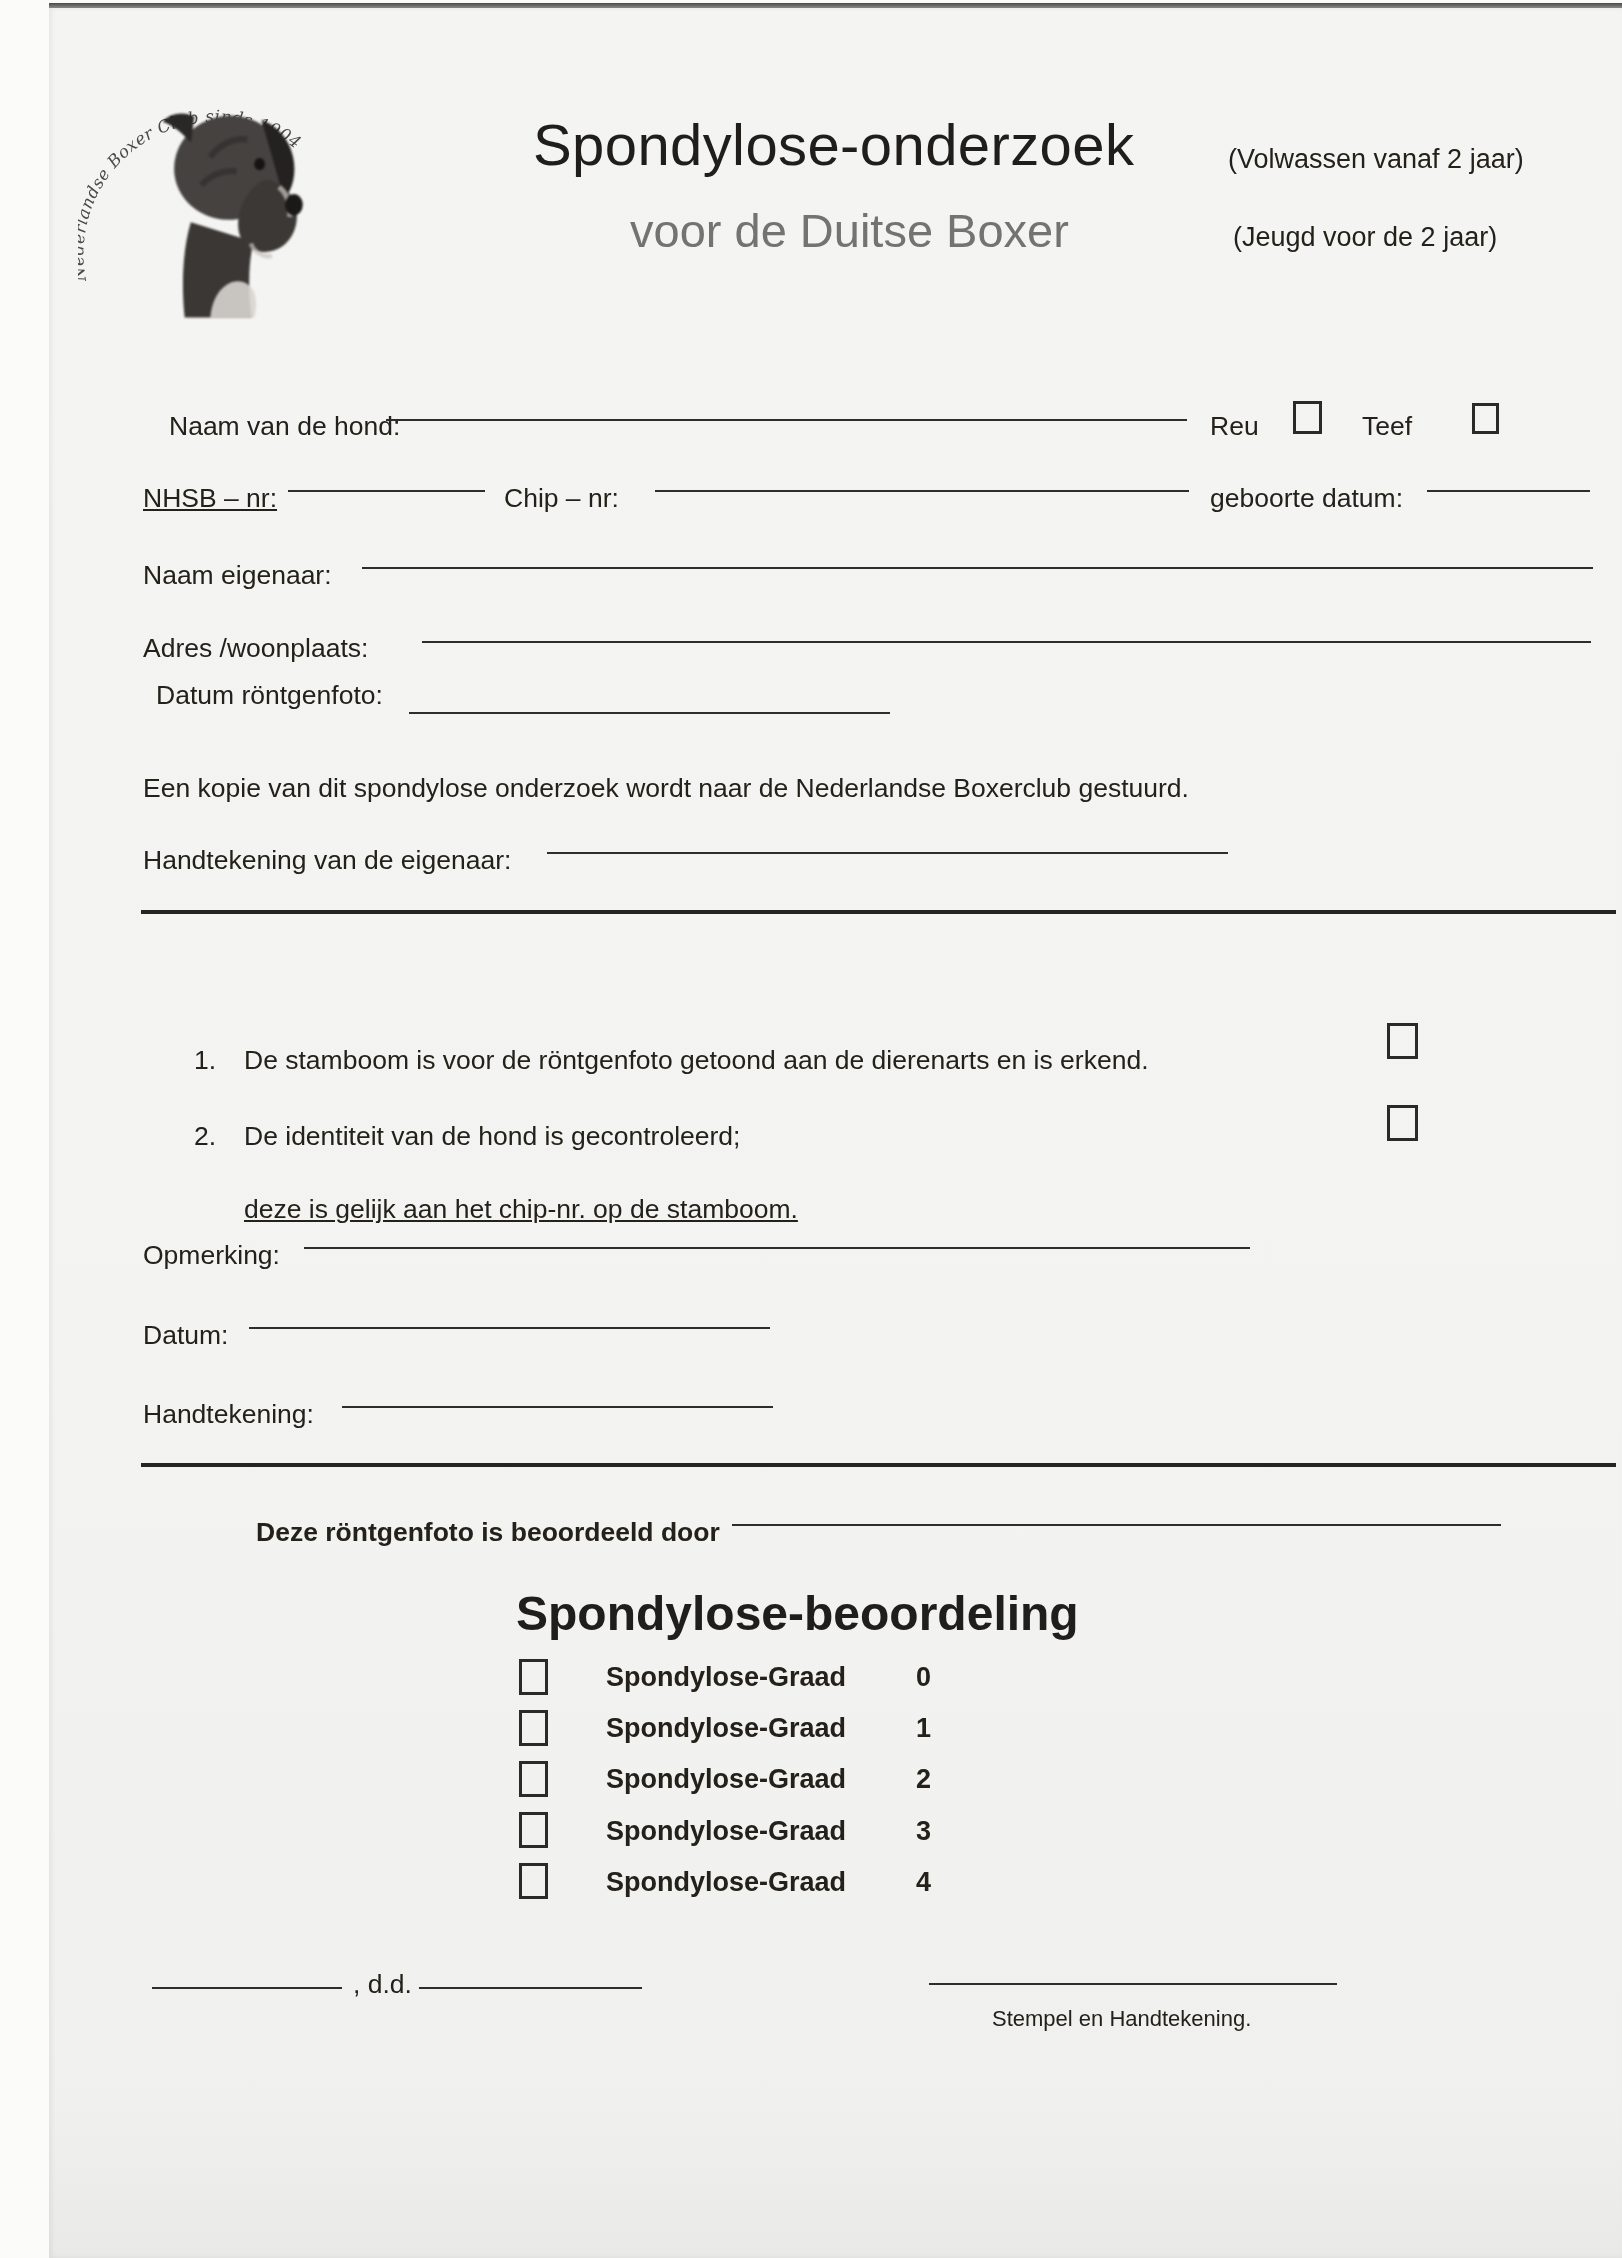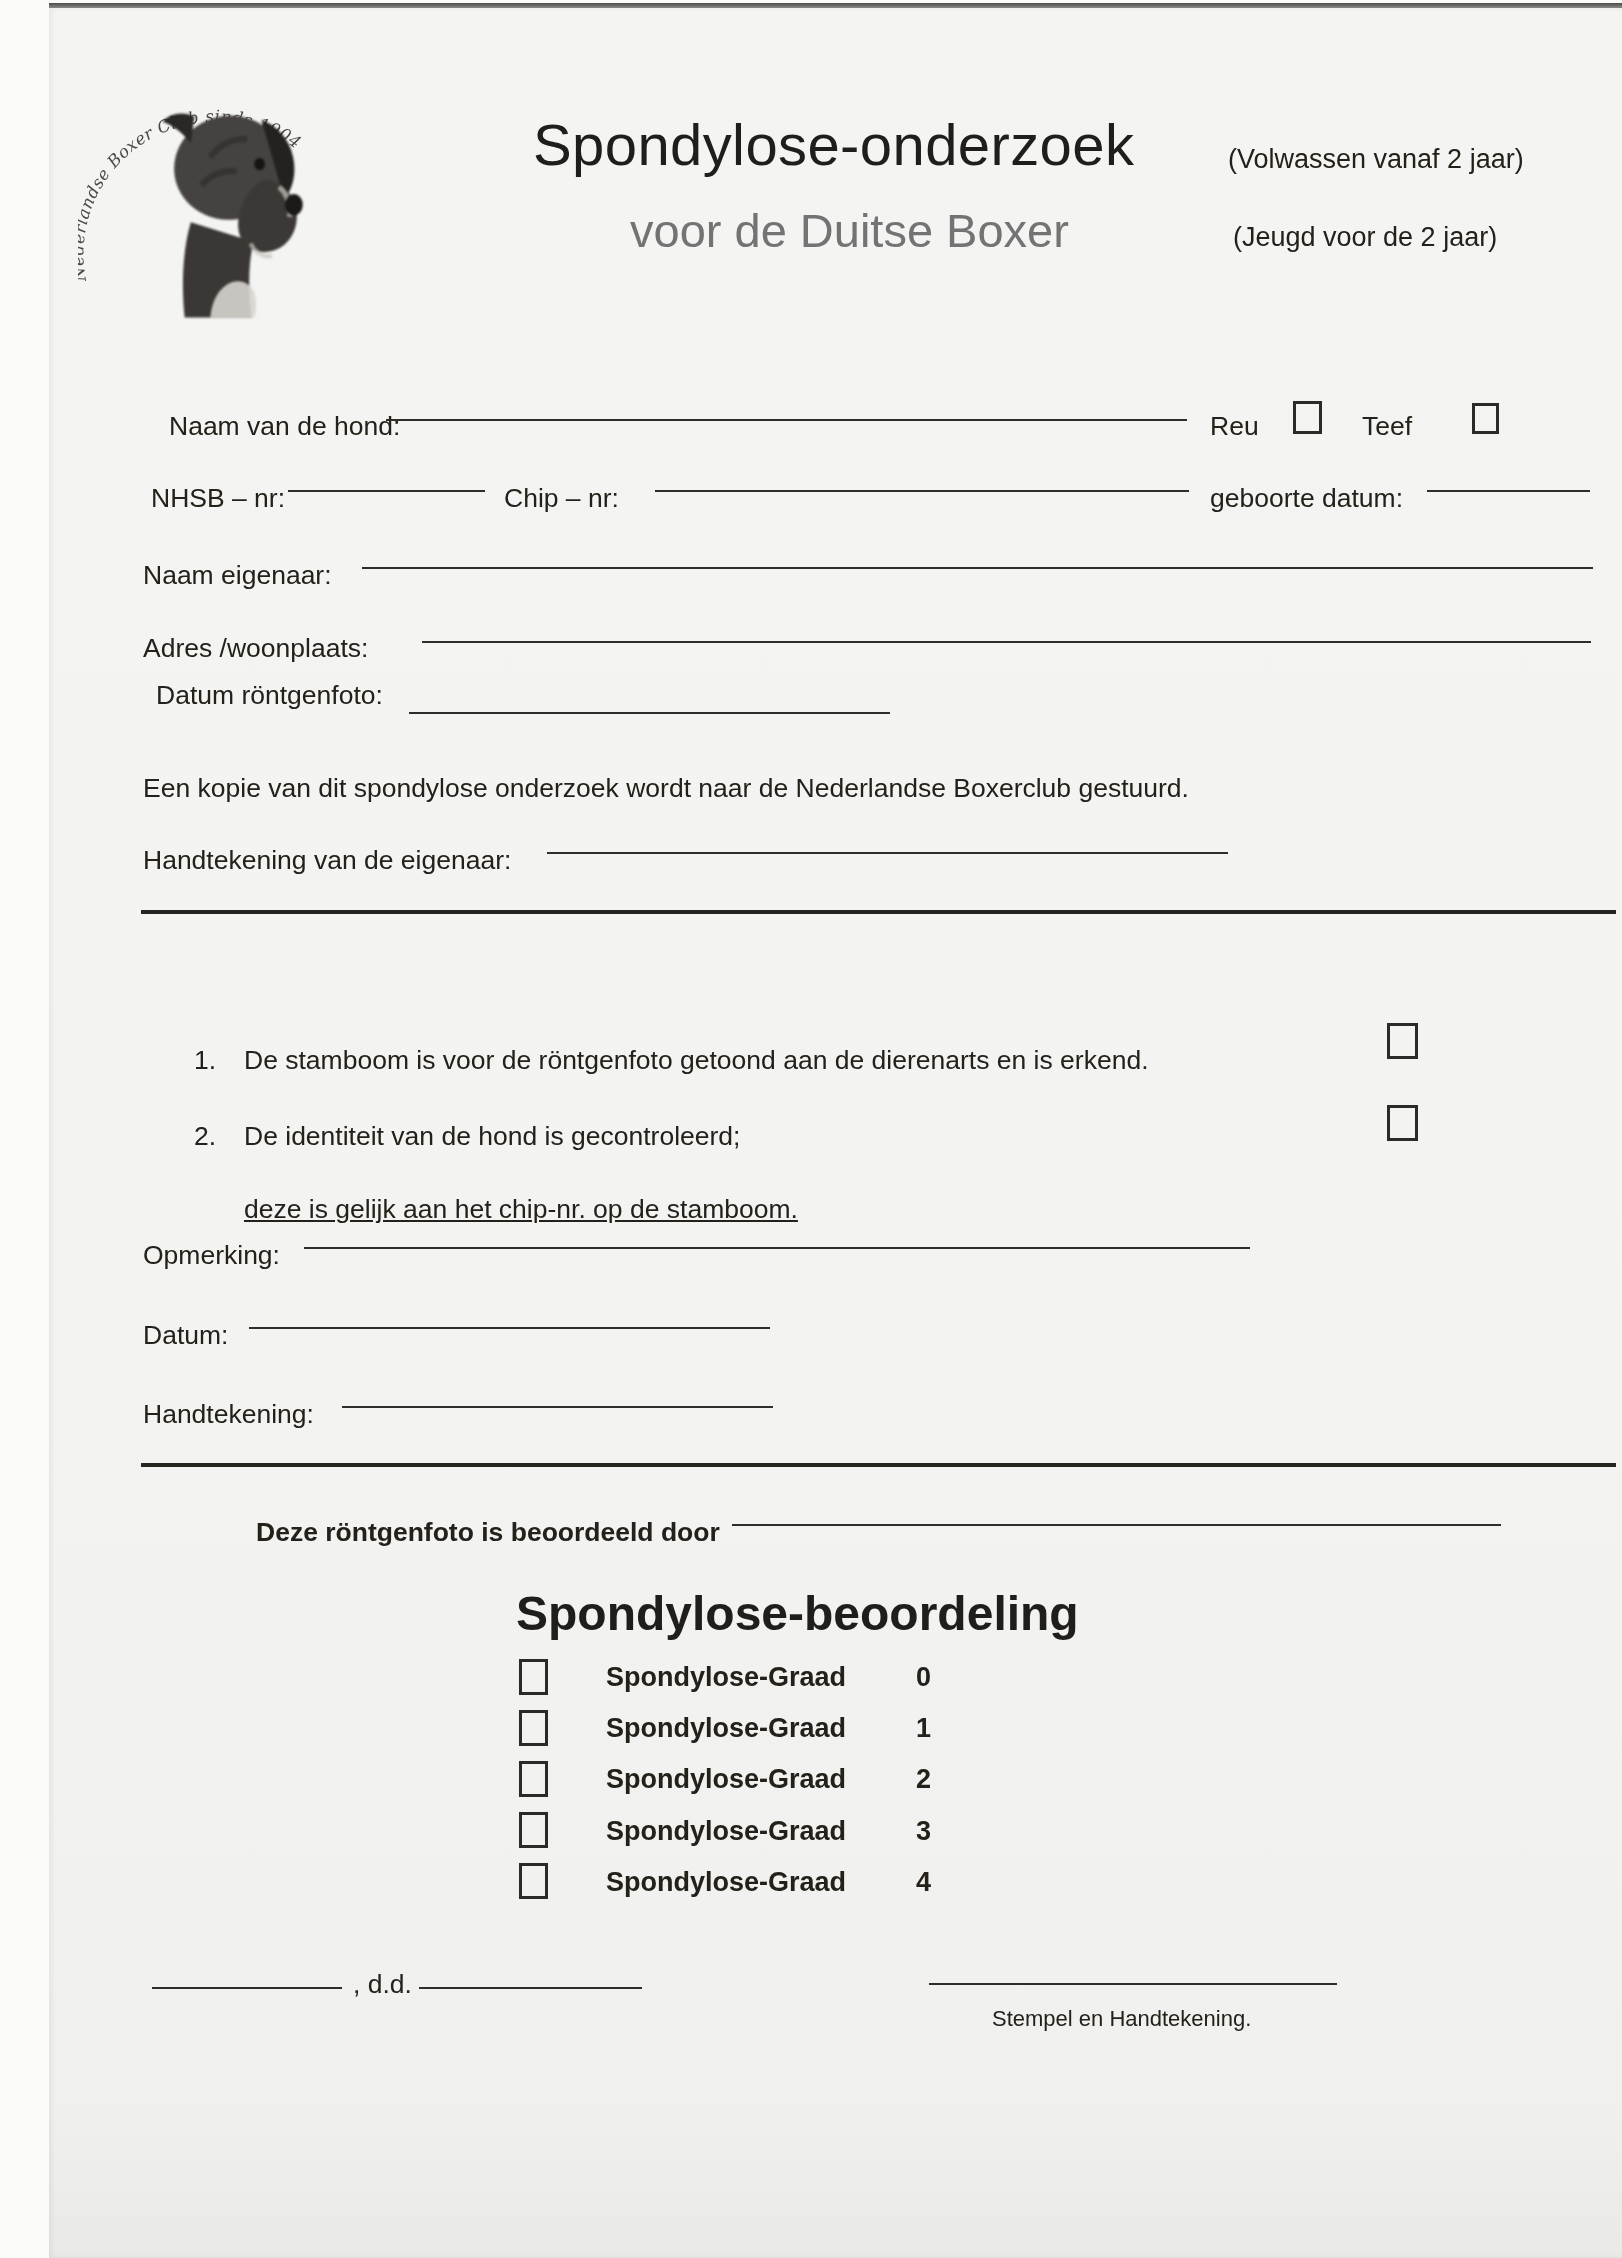--- a/index.html
+++ b/index.html
@@ -67,21 +67,21 @@
   <div class="subtitle" style="left:630px;top:203px;">voor de Duitse Boxer</div>
   <div class="note" style="left:1233px;top:222px;">(Jeugd voor de 2 jaar)</div>
 
   <div class="lbl" style="left:143px;top:411px;margin-left:26px;">Naam van de hond:</div>
   <div class="line" style="left:386px;top:419px;width:801px;"></div>
   <div class="lbl" style="left:1210px;top:411px;">Reu</div>
   <div class="cb" style="left:1293px;top:401px;width:23px;height:26.5px;"></div>
   <div class="lbl" style="left:1362px;top:411px;">Teef</div>
   <div class="cb" style="left:1472px;top:403px;width:21px;height:25px;"></div>
 
-  <div class="lbl" style="left:151px;top:483px;">NHSB – nr:</div>
+  <div class="lbl" style="left:143px;top:483px;text-decoration:underline;">NHSB – nr:</div>
   <div class="line" style="left:288px;top:490px;width:197px;"></div>
   <div class="lbl" style="left:504px;top:483px;">Chip – nr:</div>
   <div class="line" style="left:655px;top:490px;width:534px;"></div>
   <div class="lbl" style="left:1210px;top:483px;">geboorte datum:</div>
   <div class="line" style="left:1427px;top:490px;width:163px;"></div>
 
   <div class="lbl" style="left:143px;top:560px;">Naam eigenaar:</div>
   <div class="line" style="left:362px;top:567px;width:1231px;"></div>
 
   <div class="lbl" style="left:143px;top:633px;">Adres /woonplaats:</div>

